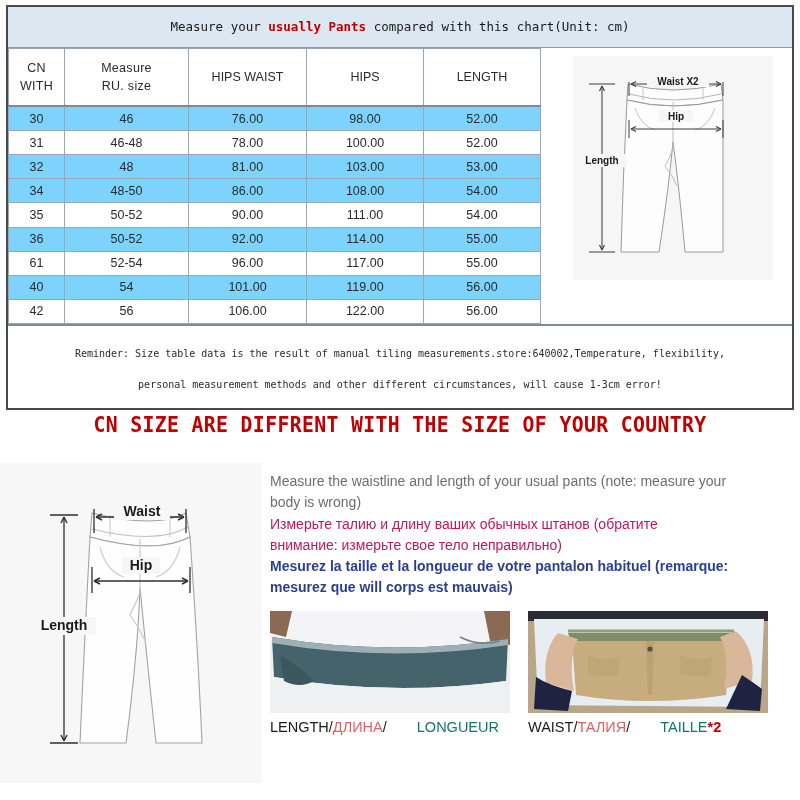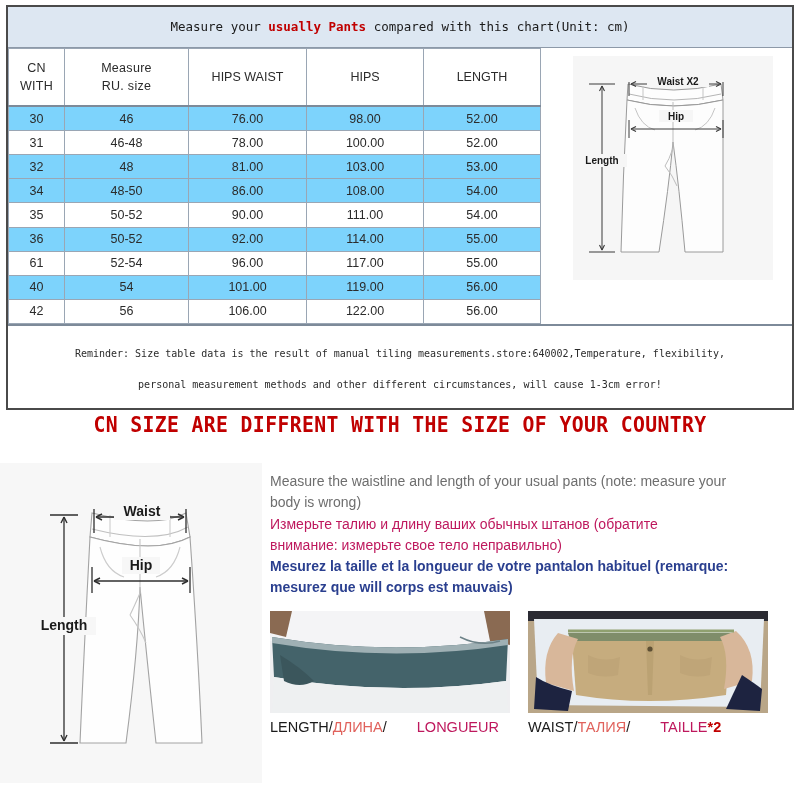--- a/index.html
+++ b/index.html
@@ -184,21 +184,21 @@
     background: #cfcfcf;
   }
   .caption {
     margin-top: 6px;
     font-size: 14.5px;
     font-family: "Liberation Sans", sans-serif;
     white-space: nowrap;
   }
   .cap-en { color: #1a1a1a; }
   .cap-ru { color: #e0625c; }
-  .cap-fr { color: #be185d; padding-left: 30px; }
+  .cap-fr { color: #0f766e; padding-left: 30px; }
   .cap-x2 { color: #c00000; font-weight: bold; }
 
   
   .dlabel {
     font-family: "Liberation Sans", sans-serif;
     font-weight: bold;
     fill: #1a1a1a;
   }
 </style>
 </head>

